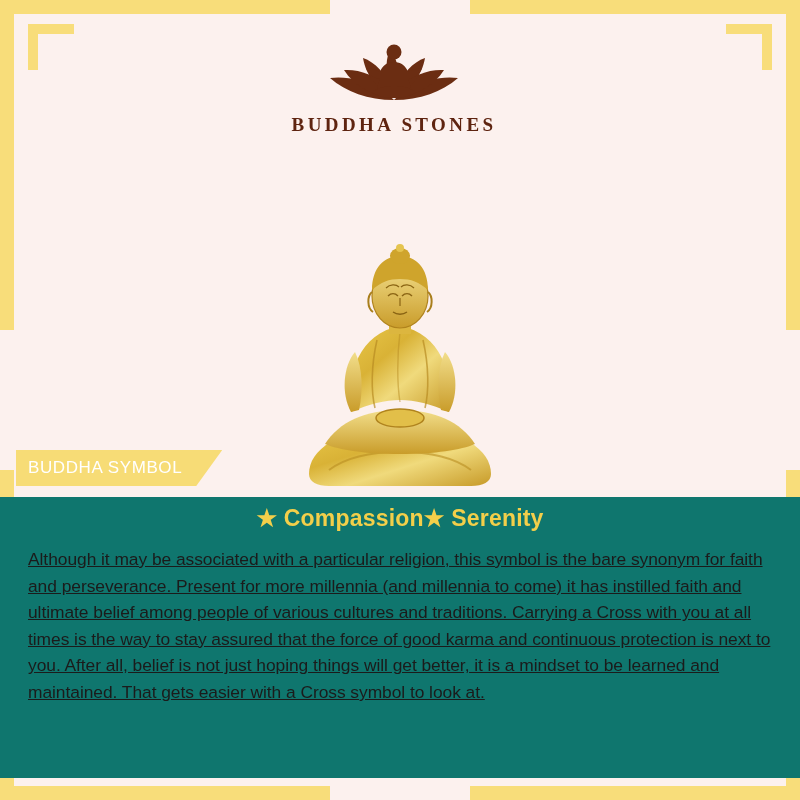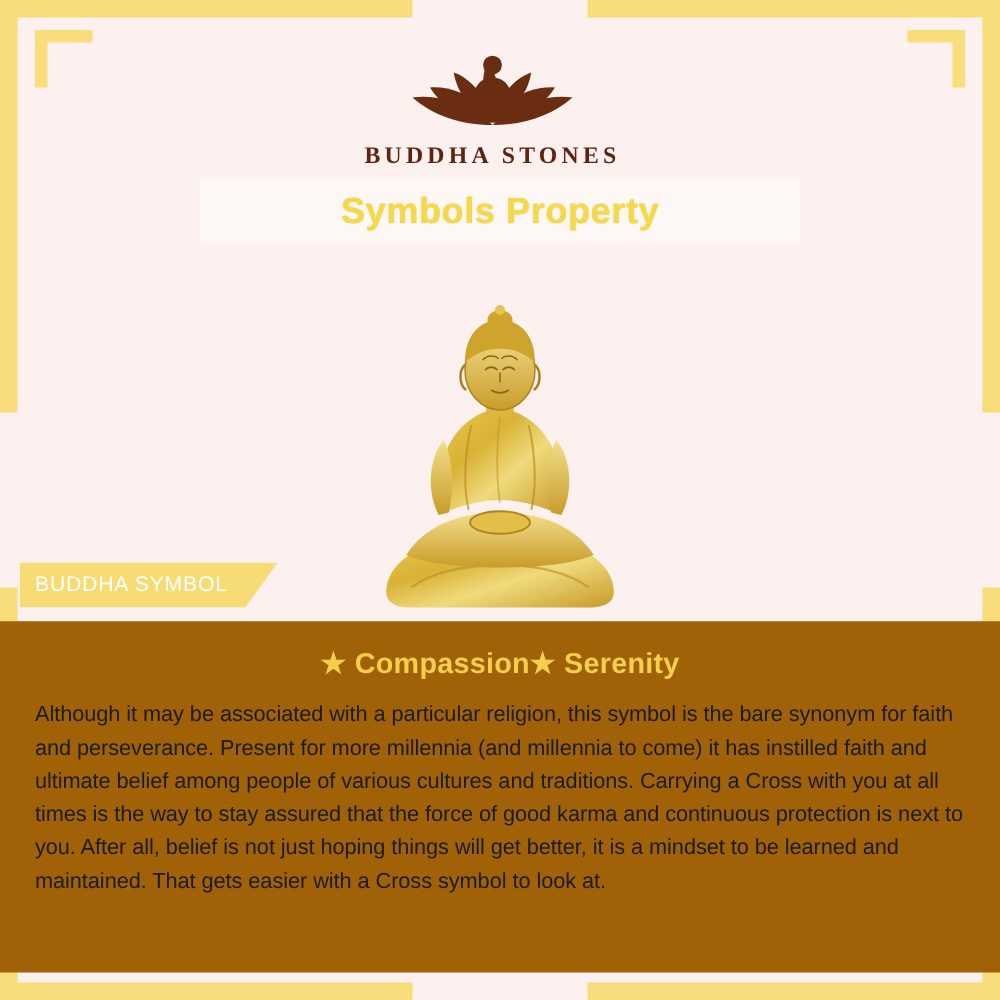--- a/index.html
+++ b/index.html
@@ -113,38 +113,39 @@
     color: #ffffff;
     letter-spacing: .6px;
   }
 
   
   .panel {
     position: absolute;
     left: 0; right: 0;
     top: 497px;
     bottom: 22px;
-    background: #a16207;
-    padding: 14px 28px 0 28px;
+    background: #0f766e;
+    padding: 2px 28px 0 28px;
     box-sizing: border-box;
   }
   .subtitle {
     text-align: center;
     font-size: 23px;
     font-weight: bold;
     color: #f3cf4a;
     letter-spacing: .2px;
     margin: 6px 0 14px 0;
   }
   .body-text {
     font-size: 17.4px;
     line-height: 26.6px;
     color: #1b1b1b;
     text-align: left;
     letter-spacing: -0.05px;
+    text-decoration: underline;
   }
 </style>
 </head>
 <body>
 
 <div class="page">
 
   <div class="corner corner-tl-h"></div>
   <div class="corner corner-tl-v"></div>
   <div class="corner corner-tr-h"></div>
@@ -175,23 +176,20 @@
 
           <circle cx="88" cy="26" r="7.5"></circle>
           <path d="M88 36 C81 36 76 40 74 46 C70 44 65 42 60 42 C62 48 68 52 74 53 C72 57 71 61 71 64 L105 64 C105 61 104 57 102 53 C108 52 114 48 116 42 C111 42 106 44 102 46 C100 40 95 36 88 36 Z"></path>
           <path d="M66 66 C72 62 80 60 88 60 C96 60 104 62 110 66 C104 70 96 72 88 72 C80 72 72 70 66 66 Z"></path>
         </g>
       </svg>
     </span>
     <div class="brand-name">BUDDHA STONES</div>
   </div>
 
-  <div class="title-banner">
-    <div class="title-text">Symbols Property</div>
-  </div>
 
   <div class="hero">
     <svg width="230" height="290" viewBox="0 0 230 290" aria-hidden="true">
       <defs>
         <linearGradient id="gold" x1="0" y1="0" x2="1" y2="1">
           <stop offset="0%" stop-color="#e9c84a"></stop>
           <stop offset="35%" stop-color="#d9b236"></stop>
           <stop offset="60%" stop-color="#f0da7c"></stop>
           <stop offset="100%" stop-color="#c79a28"></stop>
         </linearGradient>

